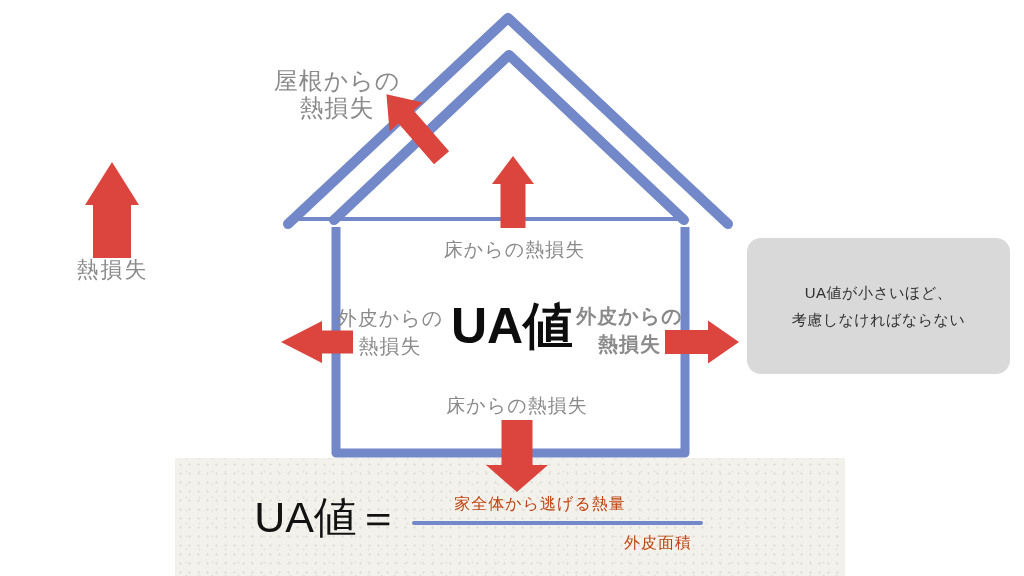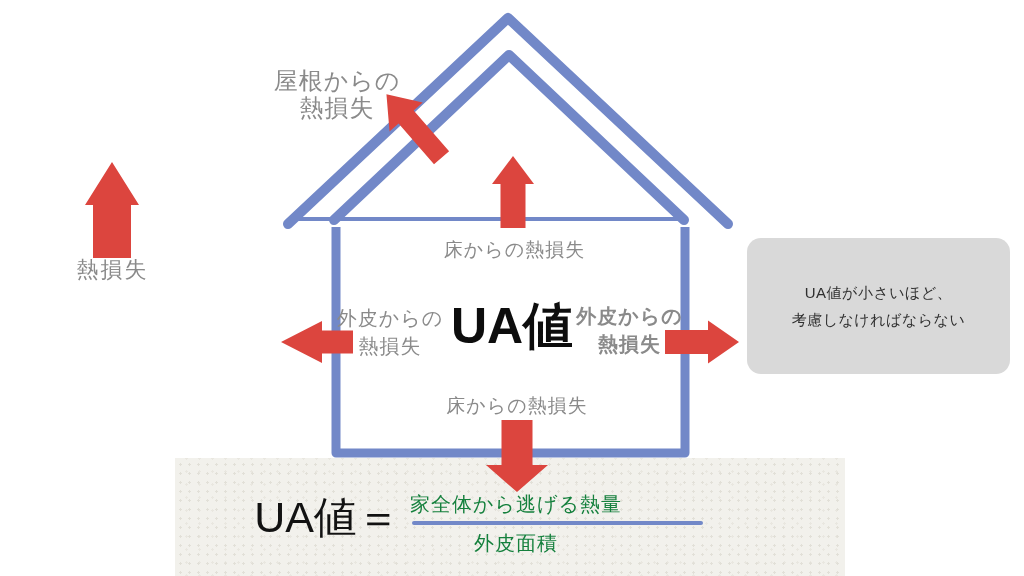--- a/index.html
+++ b/index.html
@@ -38,25 +38,25 @@
     position:absolute;left:747px;top:238px;width:263px;height:136px;z-index:3;
     background:var(--note-bg,#D9D9D9);border-radius:14px;
     display:flex;flex-direction:column;align-items:center;justify-content:center;
     color:#2F2F2F;font-size:15px;line-height:27px;text-align:center;letter-spacing:0.5px;
   }
   .formula-lhs{
     position:absolute;left:252px;top:489px;width:150px;z-index:3;text-align:center;
     color:#121212;font-size:43px;line-height:56px;font-weight:400;
   }
   .frac-num,.frac-den{
-    position:absolute;left:364px;width:304px;z-index:3;text-align:center;
-    color:#15803d;font-size:20px;line-height:30px;letter-spacing:1px;
+    position:absolute;left:388px;width:304px;z-index:3;text-align:center;
+    color:#c2410c;font-size:16px;line-height:30px;letter-spacing:1px;
   }
   .frac-num{top:489px;}
-  .frac-den{top:528px;}
+  .frac-den{top:528px;text-align:right;}
   .frac-line{
     position:absolute;left:412px;top:521px;width:291px;height:4px;z-index:3;
     background:var(--house-blue,#7288C8);border-radius:2px;
   }
 </style>
 </head>
 <body>
 
 <div class="stage">
 

